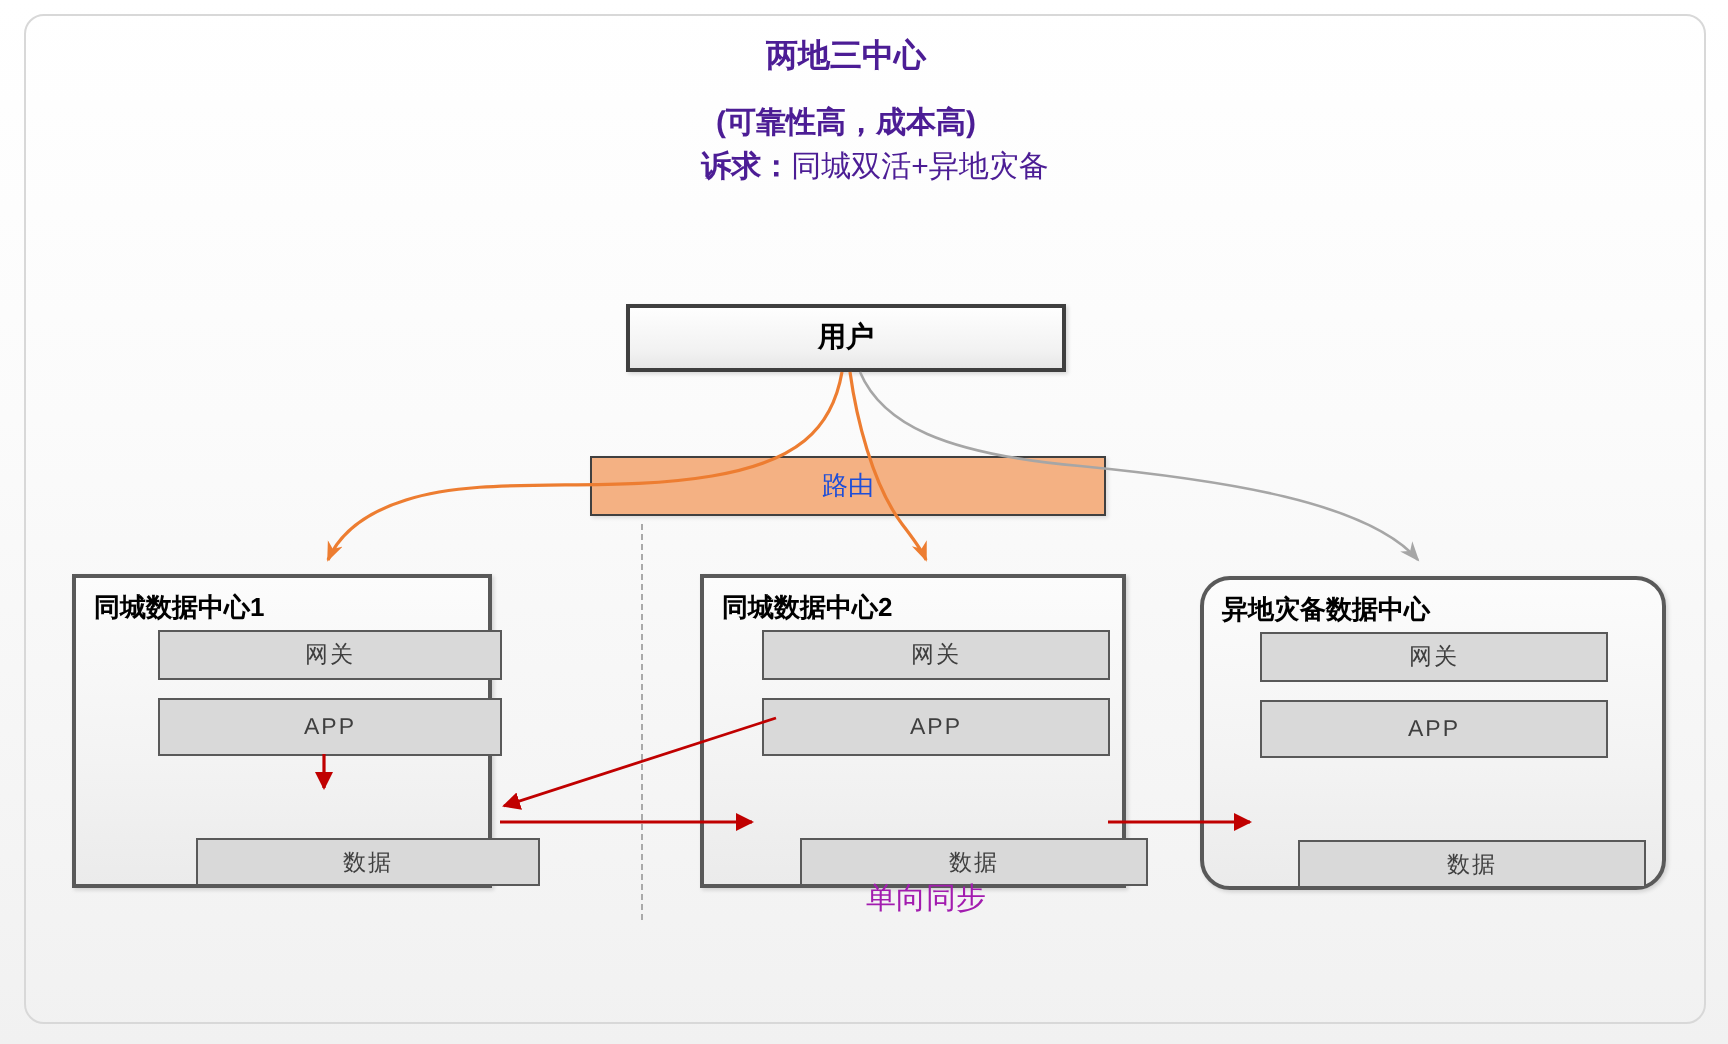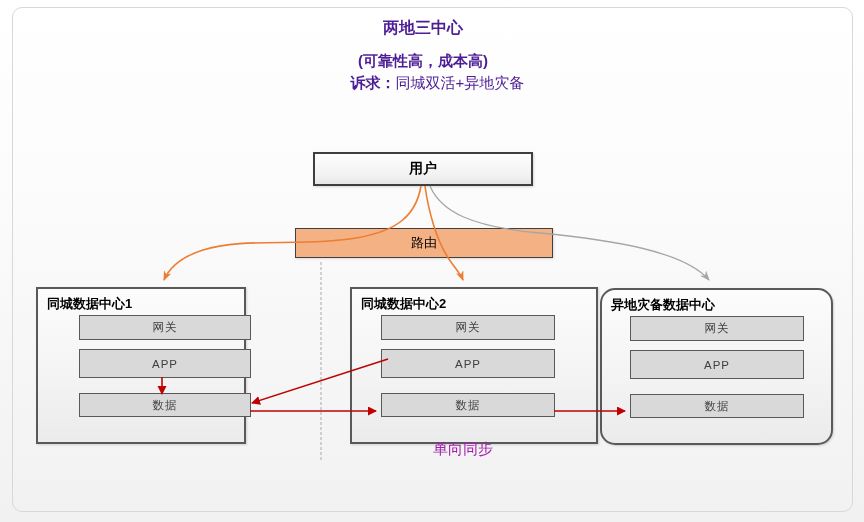--- a/index.html
+++ b/index.html
@@ -26,48 +26,48 @@
   .user-box{
     left:313px;top:152px;width:220px;height:34px;
     border:2px solid #3f3f3f;
     background:linear-gradient(180deg,#fefefe 0%,#f2f2f2 70%,#e7e7e7 100%);
     font-size:14px;font-weight:bold;color:#000;
     box-shadow:1px 1px 2px rgba(0,0,0,0.15);
   }
   .router-box{
     left:295px;top:228px;width:258px;height:30px;
     border:1px solid #404040;background:#f4b183;
-    font-size:13px;color:#000000;
+    font-size:13px;color:#1d4ed8;
     box-shadow:1px 1px 2px rgba(0,0,0,0.12);
     text-align:right;
   }
   .center{
     position:absolute;box-sizing:border-box;
     border:2px solid #595959;
     background:linear-gradient(180deg,#fcfcfc 0%,#f3f3f3 60%,#ebebeb 100%);
     box-shadow:1px 1px 2px rgba(0,0,0,0.15);
   }
   .center .ctitle{
     position:absolute;left:9px;top:6px;font-size:13px;font-weight:bold;color:#000;
   }
   .layer{
     position:absolute;box-sizing:border-box;
     border:1.5px solid #595959;background:#d9d9d9;
     display:flex;align-items:center;justify-content:center;
     font-size:11.5px;color:#3f3f3f;letter-spacing:1px;
   }
   .c1{left:36px;top:287px;width:210px;height:157px;}
-  .c2{left:350px;top:287px;width:248px;height:157px;}
+  .c2{left:350px;top:287px;width:213px;height:157px;}
   .c3{left:600px;top:288px;width:233px;height:157px;border-radius:15px;}
   .c1 .layer{left:41px;width:172px;}
   .c2 .layer{left:29px;width:174px;}
   .c3 .layer{left:28px;width:174px;}
   .lay-gw{top:26px;height:25px;font-family:Liberation Mono, monospace;}
   .lay-app{top:60px;height:29px;}
-  .lay-data{top:104px;height:24px;}
+  .lay-data{top:130px;height:24px;margin-left:19px;}
   .sync-label{
     position:absolute;left:363px;top:440px;width:200px;text-align:center;
     font-size:15px;color:#a21caf;
   }
   svg.overlay{position:absolute;left:0;top:0;pointer-events:none;}
 </style>
 </head>
 <body>
 
 <div class="frame"></div>

